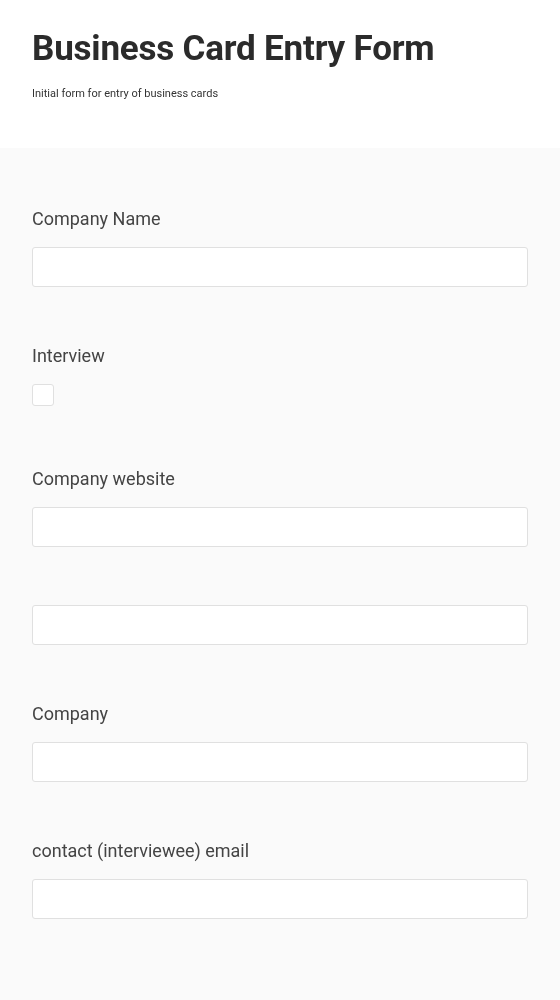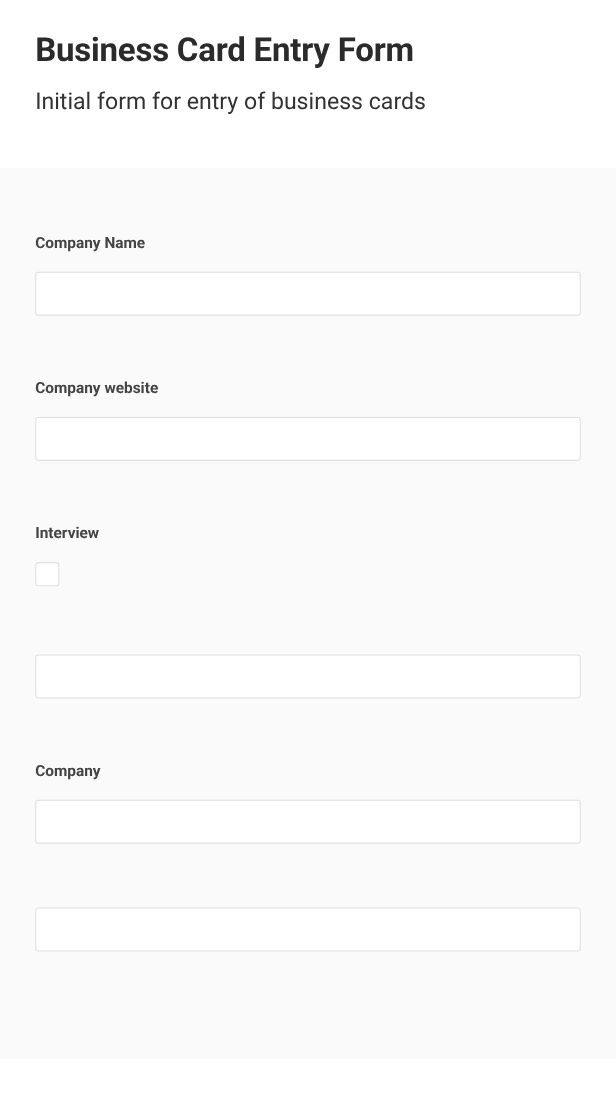--- a/index.html
+++ b/index.html
@@ -10,44 +10,44 @@
     body {
       font-family: -apple-system, BlinkMacSystemFont, "Segoe UI", Roboto, "Helvetica Neue", Arial, sans-serif;
       width: 560px;
       background: #fff;
     }
     .header-section {
       background: #fff;
       padding: 28px 32px 48px 32px;
     }
     .page-title {
-      font-size: 30px;
+      font-size: 35px;
       font-weight: 700;
       color: #2b2b2b;
       margin-bottom: 18px;
       letter-spacing: -0.2px;
     }
     .page-subtitle {
-      font-size: 21px;
+      font-size: 11px;
       color: #333;
       font-weight: 400;
     }
     .form-section {
       background: #fafafa;
       padding: 60px 32px 40px 32px;
     }
     .form-field {
       margin-bottom: 58px;
     }
     .form-label {
       display: block;
-      font-size: 14px;
+      font-size: 18px;
       color: #444;
       margin-bottom: 18px;
-      font-weight: 700;
+      font-weight: 400;
     }
     .text-input {
       width: 100%;
       height: 40px;
       border: 1px solid #e0e0e0;
       border-radius: 3px;
       background: #fff;
       padding: 8px 10px;
       font-size: 15px;
       font-family: inherit;
@@ -72,35 +72,36 @@
 </div>
 
 <div class="form-section">
 
   <div class="form-field">
     <label class="form-label">Company Name</label>
     <input type="text" class="text-input" value="" style="">
   </div>
 
   <div class="form-field">
-    <label class="form-label">Company website</label>
-    <input type="text" class="text-input" value="" style="">
+    <label class="form-label">Interview</label>
+    <input type="checkbox" class="checkbox-input" style="">
   </div>
 
   <div class="form-field">
-    <label class="form-label">Interview</label>
-    <input type="checkbox" class="checkbox-input" style="">
+    <label class="form-label">Company website</label>
+    <input type="text" class="text-input" value="" style="">
   </div>
 
   <div class="form-field">
     <input type="text" class="text-input" value="" style="">
   </div>
 
   <div class="form-field">
     <label class="form-label">Company</label>
     <input type="text" class="text-input" value="" style="">
   </div>
 
   <div class="form-field">
+    <label class="form-label">contact (interviewee) email</label>
     <input type="text" class="text-input" value="" style="">
   </div>
 
 </div>
 
 </body></html>

